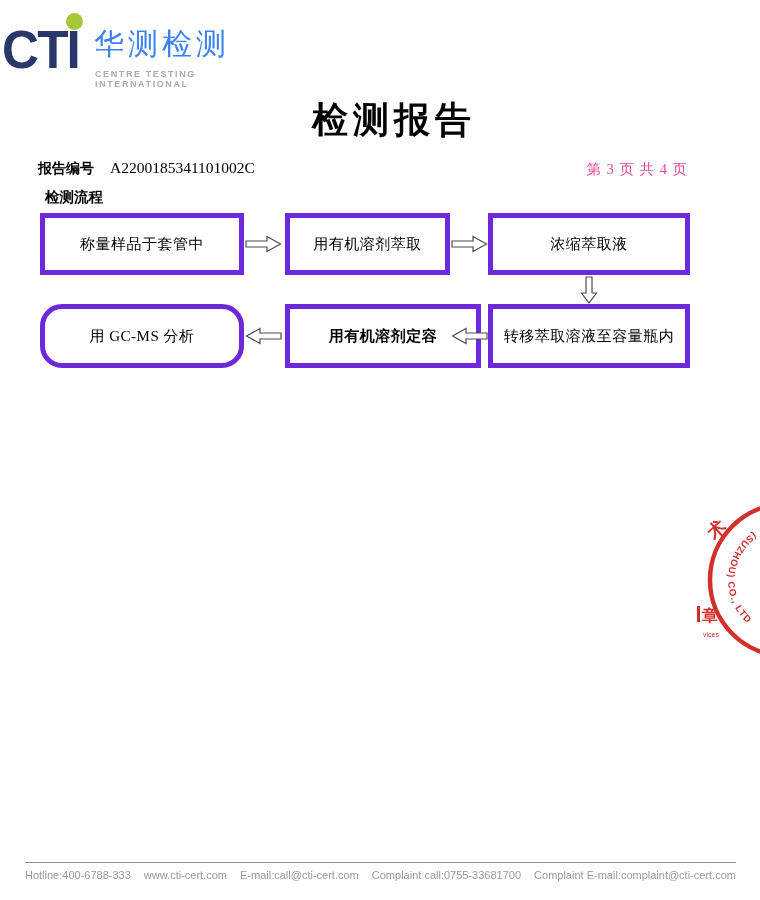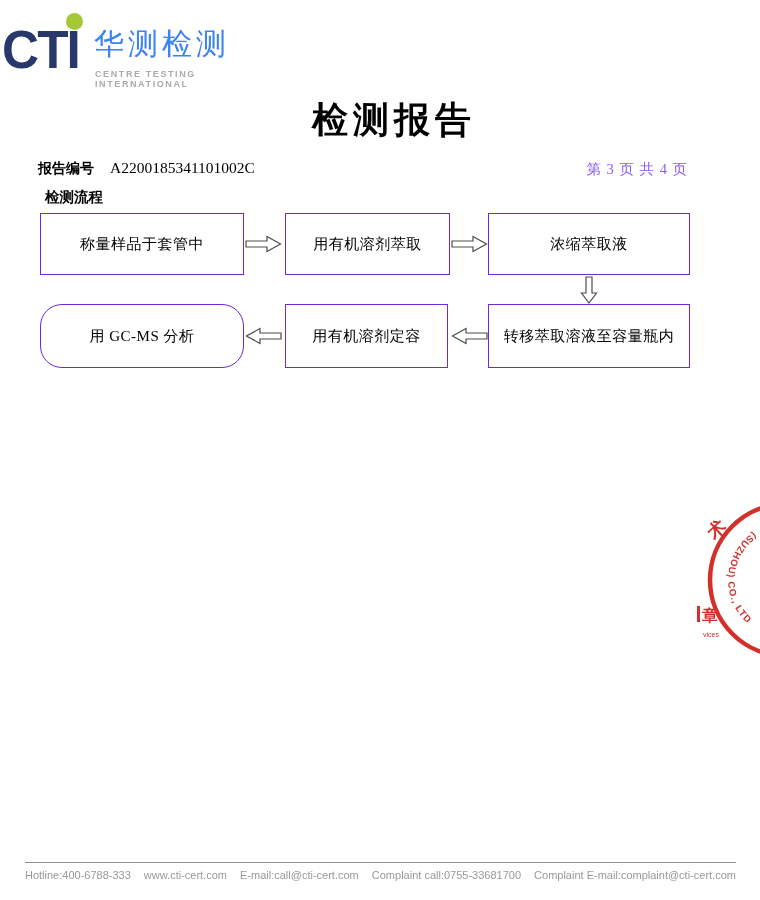--- a/index.html
+++ b/index.html
@@ -42,39 +42,39 @@
   .report-label {
     position:absolute; left:38px; top:1px;
     font-family:"Liberation Sans", sans-serif; font-weight:bold; font-size:14px; color:#000;
   }
   .report-no {
     position:absolute; left:110px; top:0;
     font-family:"Liberation Serif", serif; font-size:15.5px; color:#000;
   }
   .page-info {
     position:absolute; right:72px; top:1px;
-    font-family:"Liberation Serif", serif; font-size:14.5px; color:#8b5cf6; letter-spacing:1px;
+    font-family:"Liberation Serif", serif; font-size:14.5px; color:#ec4899; letter-spacing:1px;
   }
   .section-label {
     position:absolute; left:45px; top:188px;
     font-family:"Liberation Sans", sans-serif; font-weight:bold; font-size:14.5px; color:#000;text-align:right;
   }
 
   
   .flow-box {
-    position:absolute; border:1px solid #6d28d9; background:#fff;
+    position:absolute; border:5px solid #6d28d9; background:#fff;
     display:flex; align-items:center; justify-content:center;
     font-size:15px; color:#000; font-family:"Liberation Serif", serif;
     letter-spacing:0.5px;
   }
   .fb1 { left:40px;  top:213px; width:204px; height:62px; }
   .fb2 { left:285px; top:213px; width:165px; height:62px; }
   .fb3 { left:488px; top:213px; width:202px; height:62px; }
   .fb4 { left:40px;  top:304px; width:204px; height:64px;border-radius:22px; }
-  .fb5 { left:285px; top:304px; width:163px; height:64px; }
+  .fb5 { left:285px; top:304px; width:196px; height:64px;font-weight:bold; }
   .fb6 { left:488px; top:304px; width:202px; height:64px; }
   .arr { position:absolute; }
   .ar1 { left:245px; top:235px; }
   .ar2 { left:451px; top:235px; }
   .ad1 { left:580px; top:276px; }
   .al1 { left:245px; top:327px; }
   .al2 { left:451px; top:327px; }
   .arr svg { display:block; }
 
   

